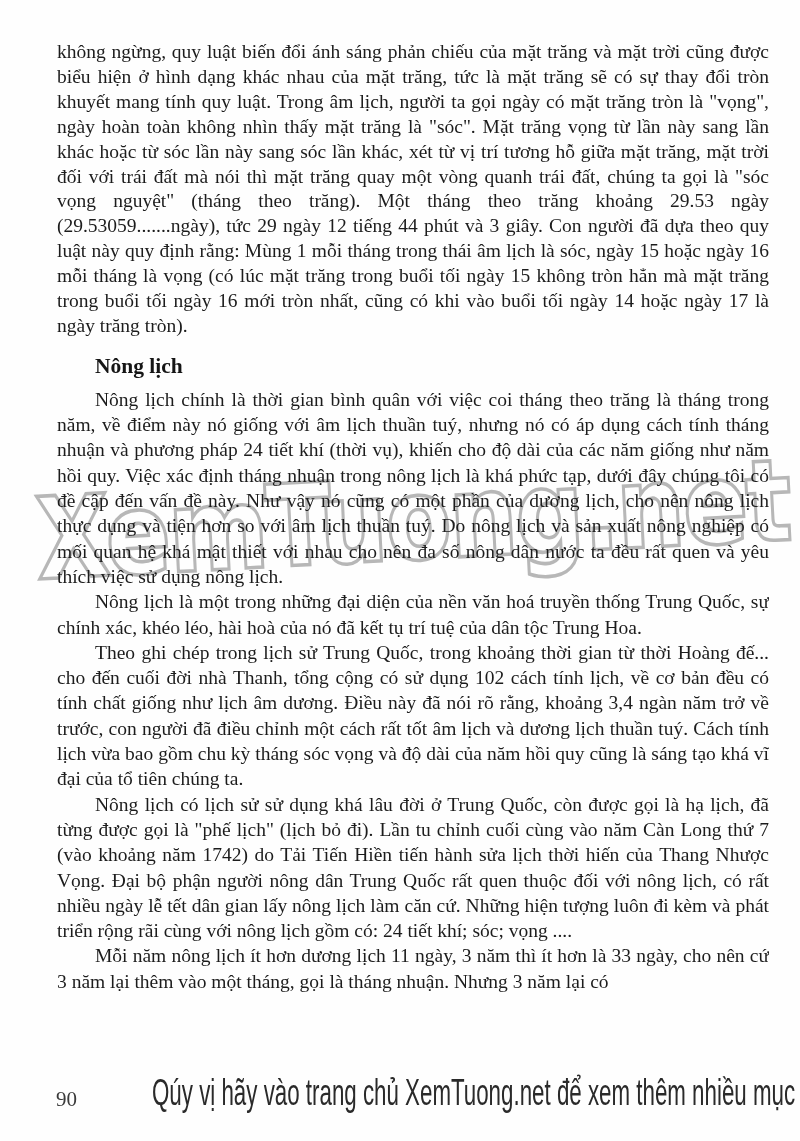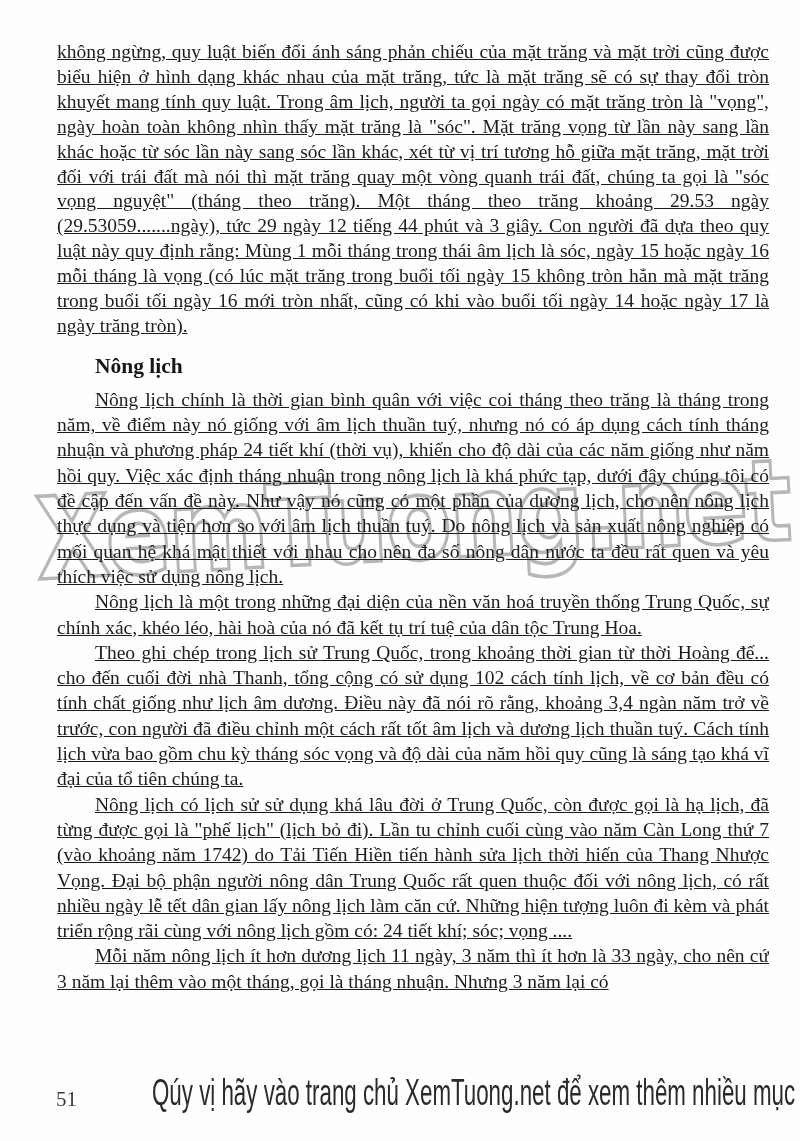--- a/index.html
+++ b/index.html
@@ -41,21 +41,20 @@
     overflow: hidden;
     z-index: 2;
     color: #1c1c1c;
     font-size: 19.5px;
     text-align: justify;
   }
   .page-text p {
     margin: 0;
     line-height: 25.3px;
     text-indent: 38px;
-    text-decoration: underline;
   }
   .page-text p.continuation {
     text-indent: 0;
     line-height: 24.9px;
   }
   .section-heading {
     margin: 14px 0 8px 0;
     padding-left: 38px;
     font-size: 21.5px;
     font-weight: bold;
@@ -105,17 +104,17 @@
 
     <p>Nông lịch là một trong những đại diện của nền văn hoá truyền thống Trung Quốc, sự chính xác, khéo léo, hài hoà của nó đã kết tụ trí tuệ của dân tộc Trung Hoa.</p>
 
     <p>Theo ghi chép trong lịch sử Trung Quốc, trong khoảng thời gian từ thời Hoàng đế... cho đến cuối đời nhà Thanh, tổng cộng có sử dụng 102 cách tính lịch, về cơ bản đều có tính chất giống như lịch âm dương. Điều này đã nói rõ rằng, khoảng 3,4 ngàn năm trở về trước, con người đã điều chỉnh một cách rất tốt âm lịch và dương lịch thuần tuý. Cách tính lịch vừa bao gồm chu kỳ tháng sóc vọng và độ dài của năm hồi quy cũng là sáng tạo khá vĩ đại của tổ tiên chúng ta.</p>
 
     <p>Nông lịch có lịch sử sử dụng khá lâu đời ở Trung Quốc, còn được gọi là hạ lịch, đã từng được gọi là "phế lịch" (lịch bỏ đi). Lần tu chỉnh cuối cùng vào năm Càn Long thứ 7 (vào khoảng năm 1742) do Tải Tiến Hiền tiến hành sửa lịch thời hiến của Thang Nhược Vọng. Đại bộ phận người nông dân Trung Quốc rất quen thuộc đối với nông lịch, có rất nhiều ngày lễ tết dân gian lấy nông lịch làm căn cứ. Những hiện tượng luôn đi kèm và phát triển rộng rãi cùng với nông lịch gồm có: 24 tiết khí; sóc; vọng ....</p>
 
     <p>Mỗi năm nông lịch ít hơn dương lịch 11 ngày, 3 năm thì ít hơn là 33 ngày, cho nên cứ 3 năm lại thêm vào một tháng, gọi là tháng nhuận. Nhưng 3 năm lại có</p>
   </div>
 
-  <div class="page-number">51</div>
+  <div class="page-number">90</div>
 
   <div class="footer-line"><span>Qúy vị hãy vào trang chủ </span><span class="brand">XemTuong.net</span><span> để xem thêm nhiều mục hay khác</span></div>
 
 </div>
 
 </body></html>

